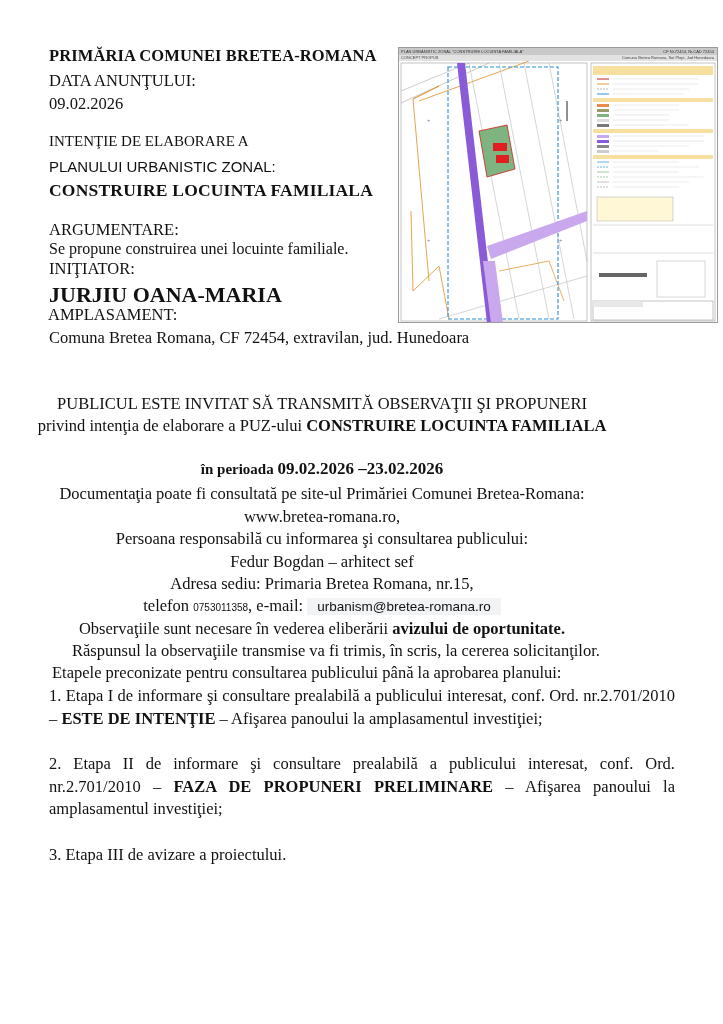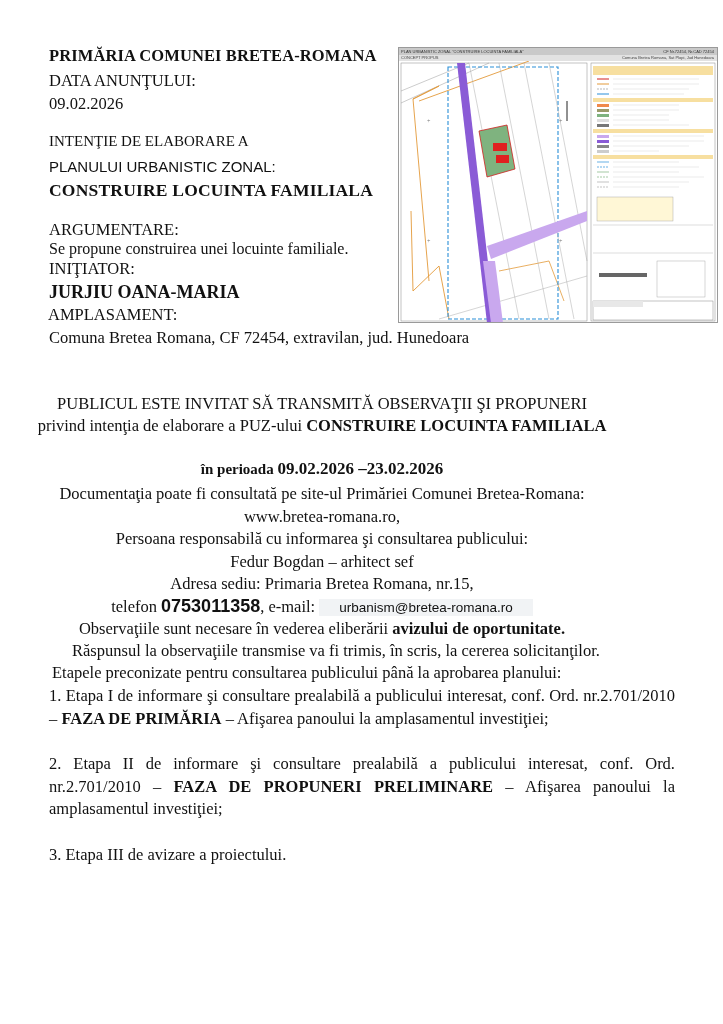--- a/index.html
+++ b/index.html
@@ -12,21 +12,21 @@
   #hdr-title { left: 49px; top: 46px; font-size: 16.5px; font-weight: bold; letter-spacing: 0.1px; }
   #hdr-date-label { left: 49px; top: 71px; font-size: 16.5px; }
   #hdr-date { left: 49px; top: 94px; font-size: 16.5px; }
   #hdr-intent1 { left: 49px; top: 133px; font-size: 15px; font-family: Liberation Serif, serif; }
   #hdr-intent2 { left: 49px; top: 158px; font-size: 15px; font-family: "Liberation Sans", "DejaVu Sans", sans-serif; }
   #hdr-project { left: 49px; top: 180px; font-size: 17.5px; font-weight: bold; letter-spacing: 0.2px; }
 
   #arg-label { left: 49px; top: 220px; font-size: 16.5px; }
   #arg-text { left: 49px; top: 240px; font-size: 16px; }
   #init-label { left: 49px; top: 259px; font-size: 16.5px; }
-  #init-name { left: 49px; top: 282px; font-size: 18px; font-weight: bold; }
+  #init-name { left: 49px; top: 282px; font-size: 22px; font-weight: bold; }
   #ampl-label { left: 48px; top: 305px; font-size: 16.5px; }
   #ampl-text { left: 49px; top: 328px; font-size: 16.5px; text-align: right; }
 
   
   #plan { left: 398px; top: 47px; width: 320px; height: 276px; background: #fff;
           border: 1px solid #9a9a9a; box-sizing: border-box; overflow: hidden; }
   #plan .hbar1 { position: absolute; left: 0; top: 0; width: 100%; height: 7px; background: #c9c9c9;
           font-family: "Liberation Sans", "DejaVu Sans", sans-serif; font-size: 4px; line-height: 7px; color: #333; }
   #plan .hbar2 { position: absolute; left: 0; top: 7px; width: 100%; height: 6px; background: #e2e2e2;
           font-family: "Liberation Sans", "DejaVu Sans", sans-serif; font-size: 4px; line-height: 6px; color: #444; }
@@ -38,22 +38,22 @@
   #pub-line1 { top: 394px; font-size: 16.5px; }
   #pub-line2 { top: 416px; font-size: 16.5px; }
   #period { top: 459px; font-size: 15px; }
   #period .dates { font-size: 17px; }
   #doc-line { top: 484px; font-size: 16.5px; }
   #site-line { top: 507px; font-size: 16.5px; }
   #resp-line { top: 529px; font-size: 16.5px; }
   #resp-name { top: 552px; font-size: 16.5px; }
   #addr-line { top: 574px; font-size: 16.5px; }
   #contact-line { top: 596px; font-size: 16.5px; }
-  #contact-line .phone { font-family: "Liberation Sans", "DejaVu Sans", sans-serif; font-weight: bold; font-size: 18px; margin-top: 12px; }
-  #contact-line .email { font-family: "Liberation Sans", "DejaVu Sans", sans-serif; font-size: 13.5px; background: #f1f3f5; padding: 1px 20px; margin-top: 34px; }
+  #contact-line .phone { font-family: "Liberation Sans", "DejaVu Sans", sans-serif; font-weight: normal; font-size: 10px; margin-top: 12px; }
+  #contact-line .email { font-family: "Liberation Sans", "DejaVu Sans", sans-serif; font-size: 13.5px; background: #f1f3f5; padding: 1px 10px; margin-top: 34px; }
   #obs-line { top: 619px; font-size: 16.5px; }
   #resp-text { left: 72px; top: 641px; font-size: 16.5px; white-space: nowrap; }
   #stages-intro { left: 52px; top: 663px; font-size: 16.5px; white-space: nowrap; }
 
   .stage { left: 49px; width: 626px; font-size: 16.5px; line-height: 22.5px; text-align: justify; }
   #stage1 { top: 685px; }
   #stage2 { top: 753px; }
   #stage3 { top: 820px; margin-top: 24px; }
 </style>
 </head>
@@ -183,15 +183,15 @@
 <div class="abs center" id="doc-line">Documentaţia poate fi consultată pe site-ul Primăriei Comunei Bretea-Romana:</div>
 <div class="abs center" id="site-line">www.bretea-romana.ro,</div>
 <div class="abs center" id="resp-line">Persoana responsabilă cu informarea şi consultarea publicului:</div>
 <div class="abs center" id="resp-name">Fedur Bogdan – arhitect sef</div>
 <div class="abs center" id="addr-line">Adresa sediu: Primaria Bretea Romana, nr.15,</div>
 <div class="abs center" id="contact-line"><span>telefon </span><span class="phone">0753011358</span><span>, e-mail: </span><span class="email">urbanism@bretea-romana.ro</span></div>
 <div class="abs center" id="obs-line"><span>Observaţiile sunt necesare în vederea eliberării </span><b>avizului de oportunitate.</b></div>
 <div class="abs" id="resp-text">Răspunsul la observaţiile transmise va fi trimis, în scris, la cererea solicitanţilor.</div>
 <div class="abs" id="stages-intro">Etapele preconizate pentru consultarea publicului până la aprobarea planului:</div>
 
-<div class="abs stage" id="stage1"><span>1. Etapa I de informare şi consultare prealabilă a publicului interesat, conf. Ord. nr.2.701/2010 – </span><b>FAZA DE PRIMĂRIA</b><span> – Afişarea panoului la amplasamentul investiţiei;</span></div>
+<div class="abs stage" id="stage1"><span>1. Etapa I de informare şi consultare prealabilă a publicului interesat, conf. Ord. nr.2.701/2010 – </span><b>ESTE DE INTENŢIE</b><span> – Afişarea panoului la amplasamentul investiţiei;</span></div>
 <div class="abs stage" id="stage2"><span>2. Etapa II de informare şi consultare prealabilă a publicului interesat, conf. Ord. nr.2.701/2010 – </span><b>FAZA DE PROPUNERI PRELIMINARE</b><span> – Afişarea panoului la amplasamentul investiţiei;</span></div>
 <div class="abs stage" id="stage3"><span>3. Etapa III de avizare a proiectului.</span><b></b><span></span></div>
 
 </body></html>

